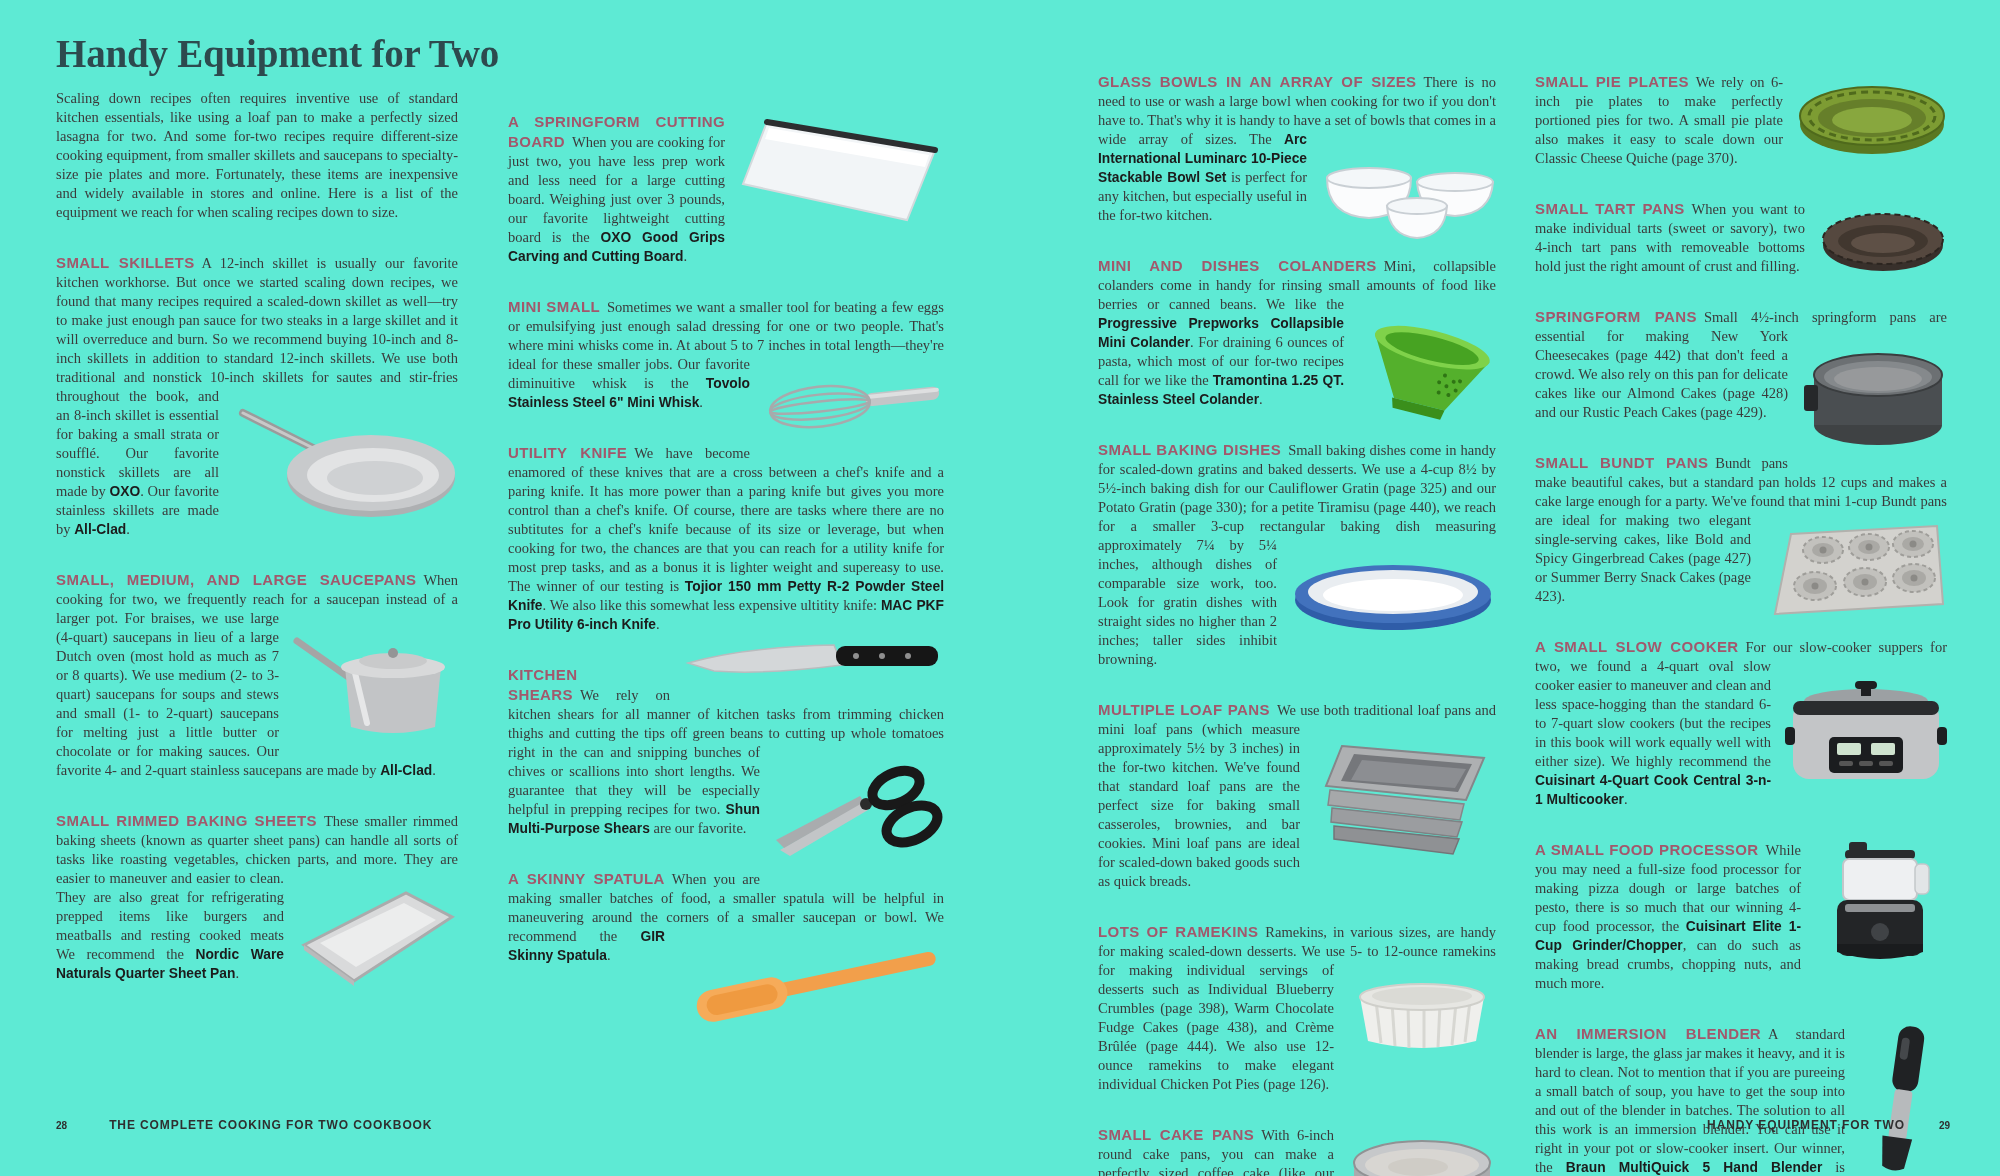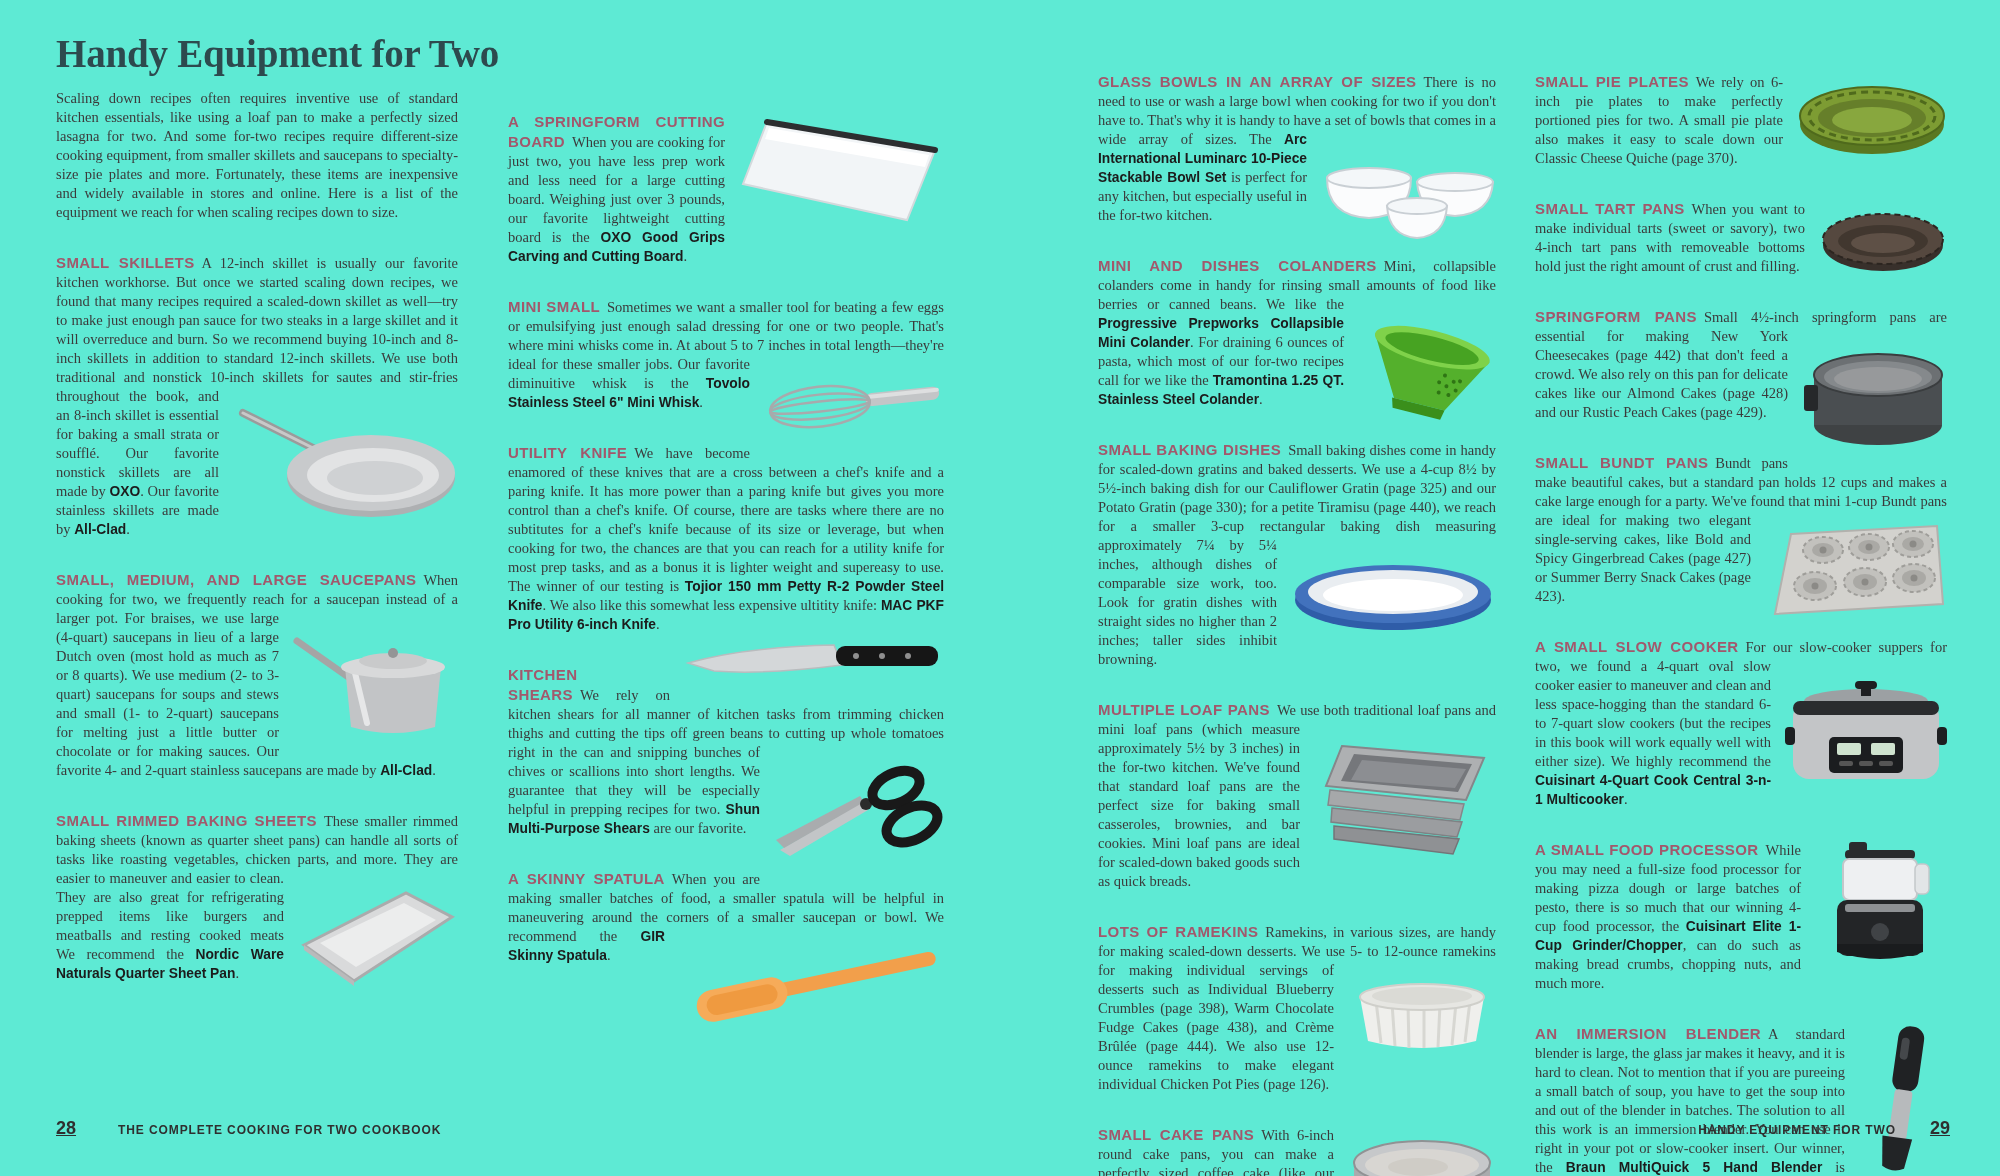--- a/index.html
+++ b/index.html
@@ -26,21 +26,21 @@
   .entry b { font-family:"Liberation Sans", sans-serif; font-weight:700;
              font-size:13.8px; color:#1c1c1c; }
 
   .push  { float:right; clear:right; width:0; }
   .photo { float:right; clear:right; margin:0 0 8px 14px; display:block; }
 
   .footer { position:absolute; top:1118px; font-family:"Liberation Sans", sans-serif;
             font-weight:700; font-size:12px; letter-spacing:0.9px; color:#2f2f2f; }
   .footer-left  { left:56px; }
   .footer-right { right:50px; text-align:center; }
-  .footer .num  { font-size:18px; letter-spacing:0;text-decoration:underline; }
+  .footer .num  { font-size:10px; letter-spacing:0; }
   .footer-left .num  { margin-right:42px; }
   .footer-right .num { margin-left:34px; }
 </style>
 </head>
 <body>
 
 <div class="page">
 
   <div class="col col1">
     <h1 class="title">Handy Equipment for Two</h1>

